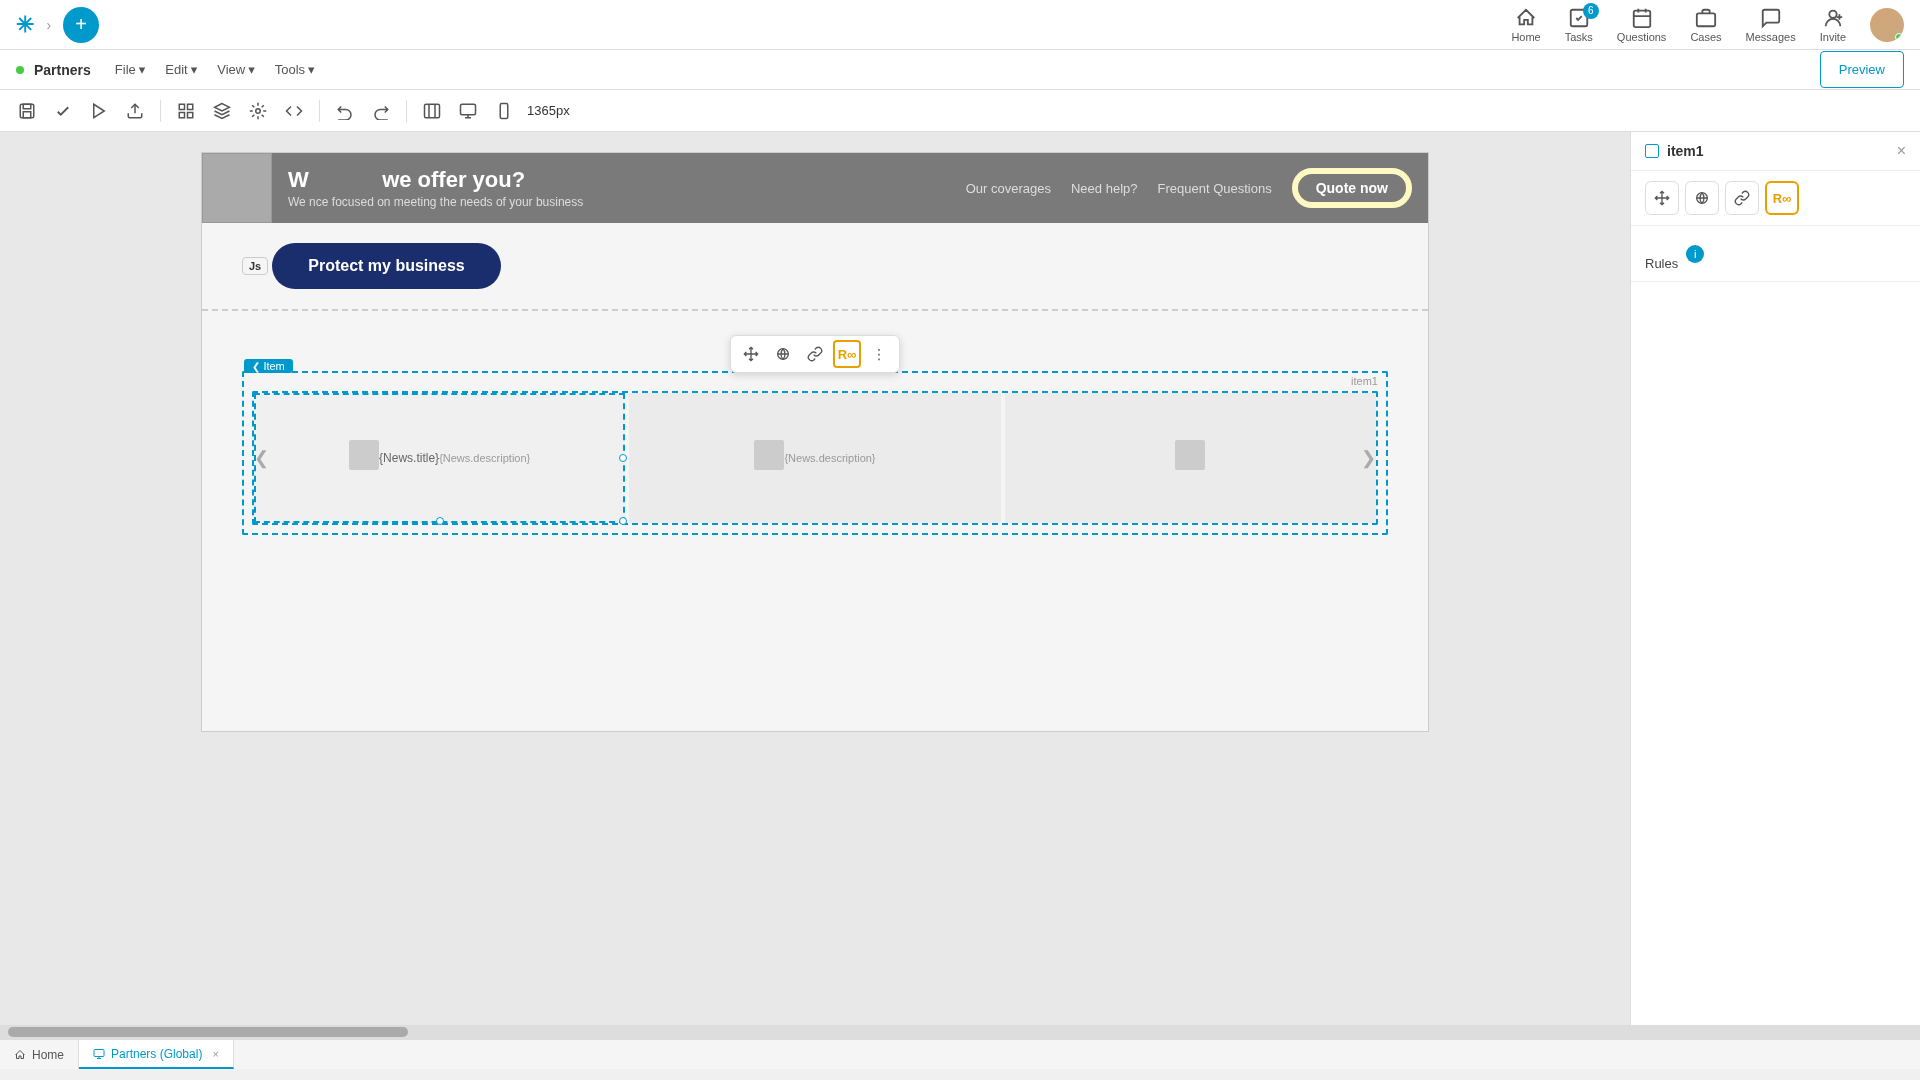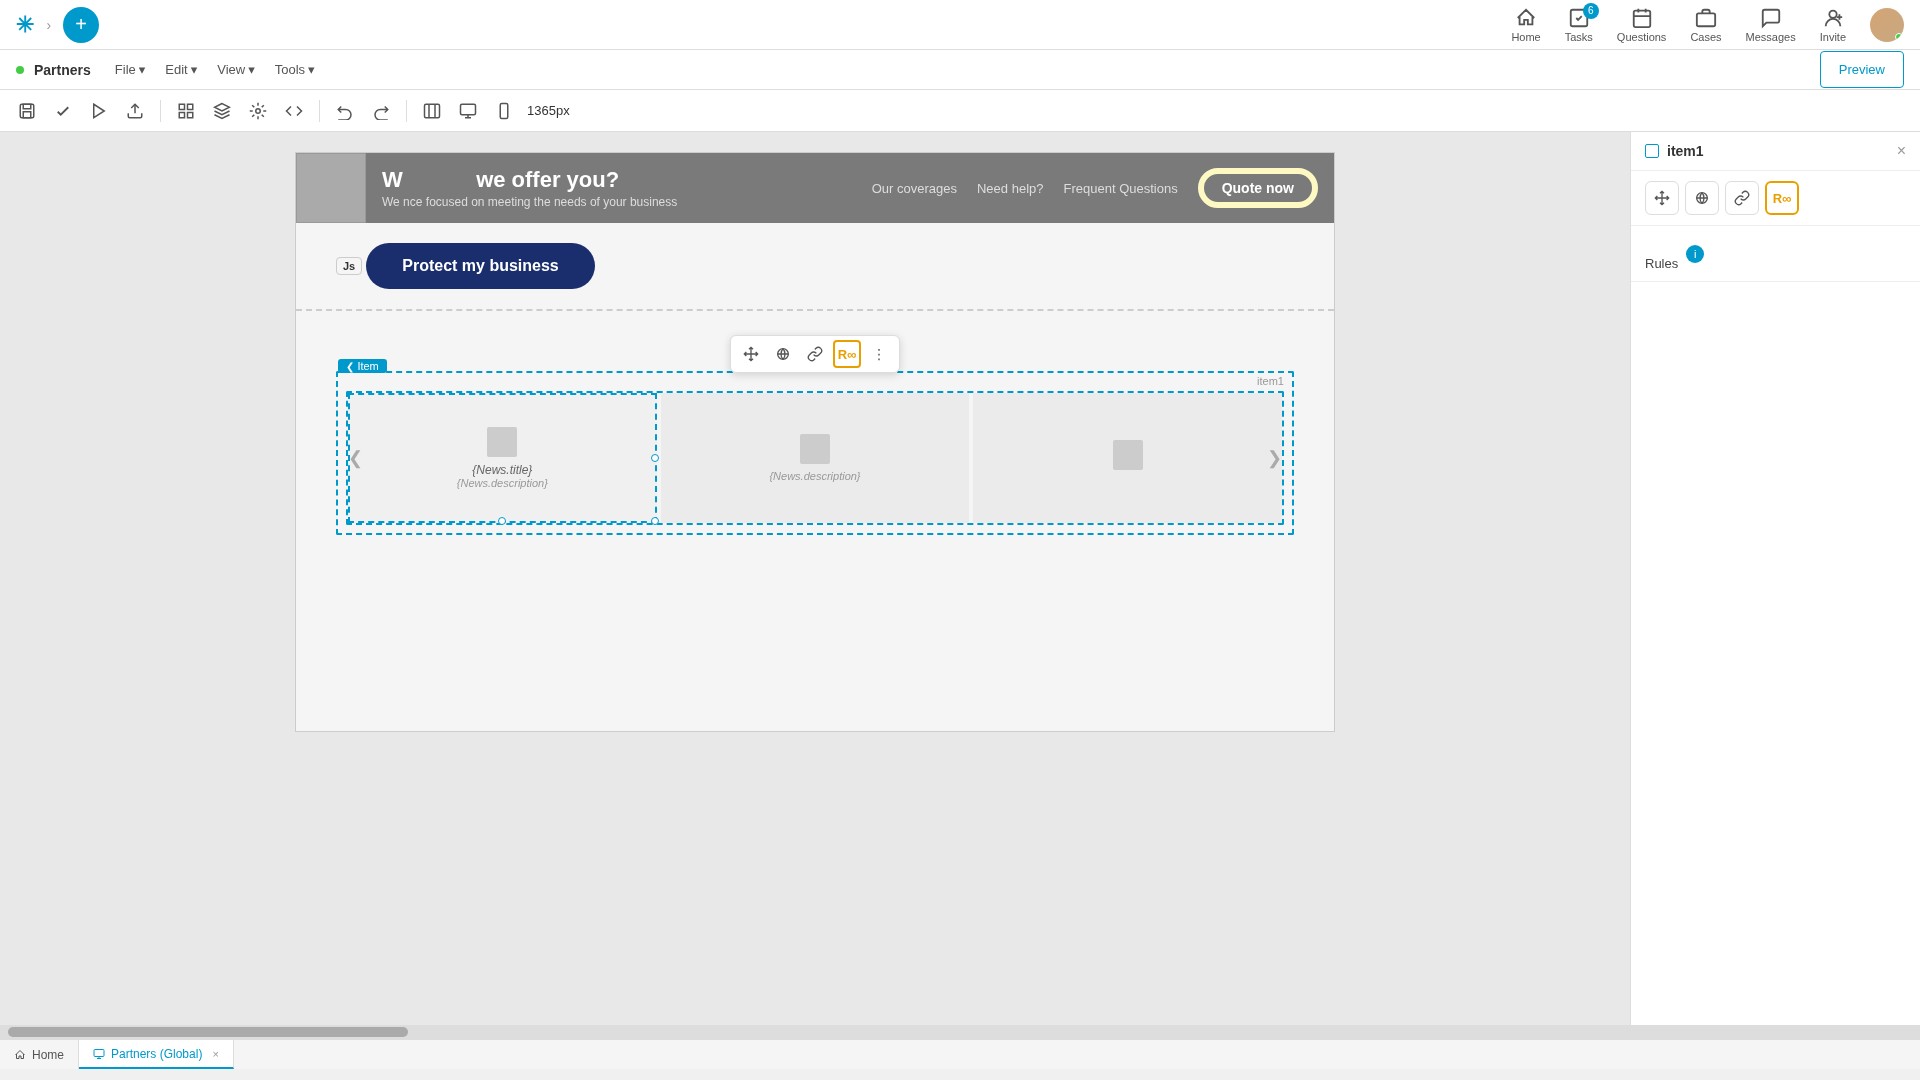--- a/index.html
+++ b/index.html
@@ -103,21 +103,21 @@
       flex: 1;
       background: #e8e8e8;
       overflow: auto;
       padding: 20px;
       position: relative;
     }
 
     
     .page-canvas {
       background: #f5f5f5;
-      width: 1040px;
+      width: 1228px;
       min-height: 580px;
       margin: 0 auto;
       position: relative;
       border: 1px solid #ccc;
     }
 
     
     .hero-section {
       background: #7a7a7a;
       padding: 0;
@@ -217,25 +217,24 @@
     }
     .news-item-inner {
       display: grid;
       grid-template-columns: 1fr 1fr 1fr;
       gap: 4px;
     }
     .news-card {
       background: #ebebeb;
       min-height: 130px;
       padding: 12px;
-      display: flex; flex-direction: column;
+      display: flex; flex-direction: row;
       justify-content: center; align-items: center;
       color: #999; font-size: 12px; text-align: center;
       position: relative;
-      font-style: italic;
     }
     .news-card.selected {
       border: 2px dashed #0099cc;
       background: #f0f0f0;
     }
     .news-card-placeholder {
       width: 30px; height: 30px; background: #ccc; border-radius: 2px;
       margin-bottom: 6px;
     }
 

